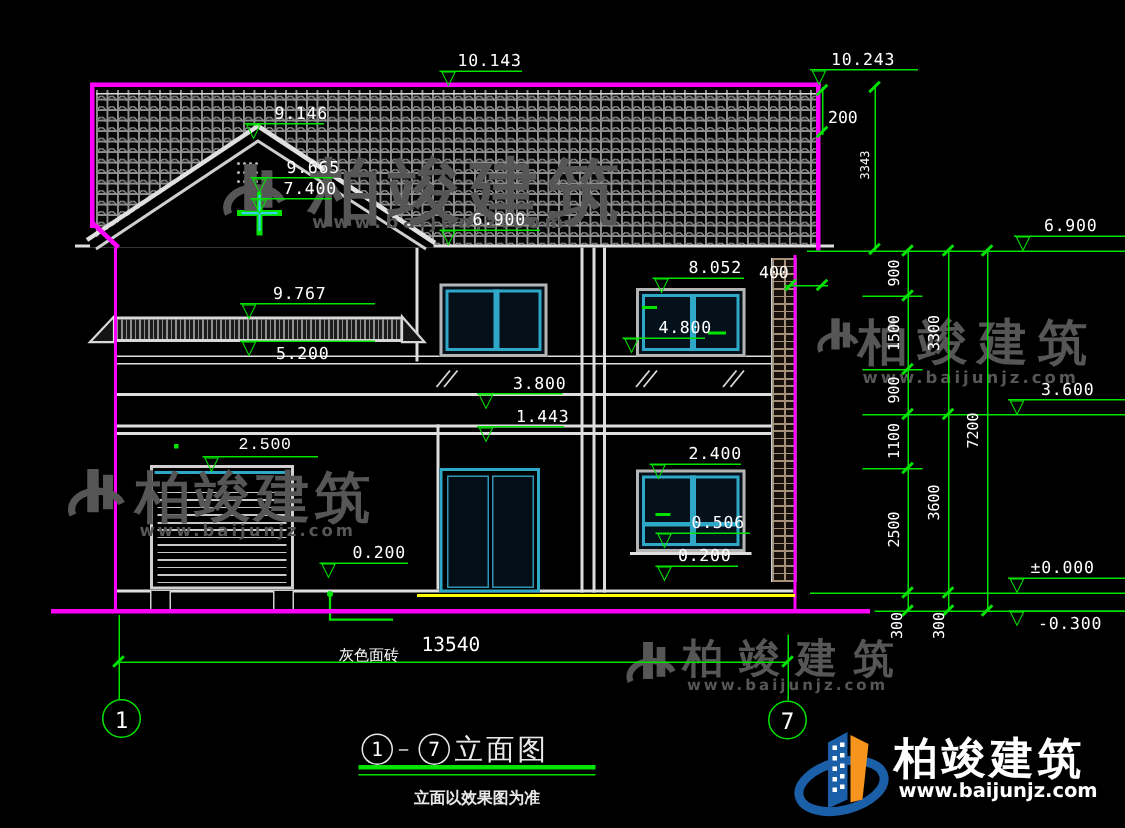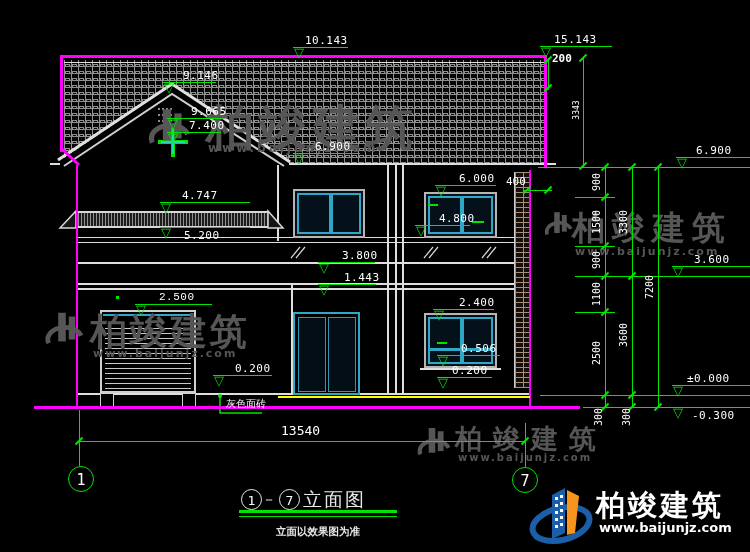--- a/index.html
+++ b/index.html
@@ -210,21 +210,21 @@
   <div class="wmu" style="left:458px;top:452px;font-size:10px;">www.baijunjz.com</div>
 
   <div class="lv" style="left:293px;top:34px;width:55px;">
       <span class="ln"></span>
       <span class="tri">▽</span>
       <span class="tx" style="left:12px;">10.143</span>
     </div>
   <div class="lv" style="left:540px;top:33px;width:72px;">
       <span class="ln"></span>
       <span class="tri">▽</span>
-      <span class="tx" style="left:14px;">15.143</span>
+      <span class="tx" style="left:14px;">10.243</span>
     </div>
   <div class="lv" style="left:163px;top:69px;width:53px;">
       <span class="ln"></span>
       <span class="tri">▽</span>
       <span class="tx" style="left:20px;">9.146</span>
     </div>
   <div class="lv" style="left:167px;top:105px;width:55px;">
       <span class="ln"></span>
       <span class="tri">▽</span>
       <span class="tx" style="left:24px;">9.665</span>
@@ -240,36 +240,36 @@
       <span class="tx" style="left:22px;">6.900</span>
     </div>
   <div class="lv" style="left:676px;top:144px;width:74px;">
       <span class="ln"></span>
       <span class="tri">▽</span>
       <span class="tx" style="left:20px;">6.900</span>
     </div>
   <div class="lv" style="left:160px;top:189px;width:90px;">
       <span class="ln"></span>
       <span class="tri">▽</span>
-      <span class="tx" style="left:22px;">4.747</span>
+      <span class="tx" style="left:22px;">9.767</span>
     </div>
   <div class="lv below" style="left:160px;top:214px;width:90px;">
       <span class="ln"></span>
       <span class="tri">▽</span>
       <span class="tx" style="left:24px;">5.200</span>
     </div>
   <div class="lv" style="left:135px;top:291px;width:77px;">
       <span class="ln"></span>
       <span class="tri">▽</span>
       <span class="tx" style="left:24px;font-family:Liberation Mono, monospace;">2.500</span>
     </div>
   <div class="lv" style="left:435px;top:172px;width:61px;">
       <span class="ln"></span>
       <span class="tri">▽</span>
-      <span class="tx" style="left:24px;">6.000</span>
+      <span class="tx" style="left:24px;">8.052</span>
     </div>
   <div class="lv" style="left:415px;top:212px;width:55px;">
       <span class="ln"></span>
       <span class="tri">▽</span>
       <span class="tx" style="left:24px;">4.800</span>
     </div>
   <div class="lv" style="left:318px;top:249px;width:57px;">
       <span class="ln"></span>
       <span class="tri">▽</span>
       <span class="tx" style="left:24px;">3.800</span>
@@ -347,21 +347,21 @@
   <div class="rt" style="left:577px;top:346px;">2500</div>
   <div class="rt" style="left:579px;top:410px;">300</div>
   <div class="rt" style="left:604px;top:215px;">3300</div>
   <div class="rt" style="left:604px;top:328px;">3600</div>
   <div class="rt" style="left:607px;top:410px;">300</div>
   <div class="rt" style="left:630px;top:280px;">7200</div>
 
   <div class="gl" style="left:548px;top:58px;width:1px;height:32px;"></div>
   <div class="tk" style="left:543px;top:59px;"></div>
     <div class="tk" style="left:543px;top:87px;"></div>
-  <div class="dtx" style="left:552px;top:52px;font-weight:bold;">200</div>
+  <div class="dtx" style="left:552px;top:72px;">200</div>
 
   <div class="gl" style="left:583px;top:58px;width:1px;height:109px;"></div>
   <div class="tk" style="left:578px;top:57px;"></div>
     <div class="tk" style="left:578px;top:165px;"></div>
   <div class="rt sm" style="left:557px;top:103px;">3343</div>
 
   <div class="gl" style="left:523px;top:190px;width:29px;height:1px;"></div>
   <div class="tk" style="left:522px;top:189px;"></div>
     <div class="tk" style="left:543px;top:189px;"></div>
   <div class="dtx" style="left:506px;top:175px;">400</div>
@@ -369,21 +369,21 @@
   <div class="gl" style="left:79px;top:410px;width:1px;height:56px;"></div>
   <div class="gl" style="left:525px;top:423px;width:1px;height:44px;"></div>
   <div class="gl" style="left:79px;top:441px;width:446px;height:1px;"></div>
   <div class="tk" style="left:74px;top:440px;"></div>
     <div class="tk" style="left:520px;top:440px;"></div>
   <div class="dtx" style="left:281px;top:423px;font-size:13px;">13540</div>
 
   <div class="gb" style="left:68px;top:466px;">1</div>
   <div class="gb" style="left:512px;top:467px;">7</div>
 
-  <div class="dtx" style="left:226px;top:397px;font-size:10px;font-family:'DejaVu Sans',sans-serif;">灰色面砖</div>
+  <div class="dtx" style="left:226px;top:430px;font-size:10px;font-family:'DejaVu Sans',sans-serif;">灰色面砖</div>
 
   <div class="tc" style="left:241px;top:489px;">1</div>
   <div class="ttl" style="left:262px;top:491px;font-size:14px;">－</div>
   <div class="tc" style="left:279px;top:489px;">7</div>
   <div class="ttl" style="left:303px;top:487px;font-size:19px;letter-spacing:2px;">立面图</div>
   <div class="ttl" style="left:360px;top:507px;font-size:12px;font-family:'DejaVu Sans Mono',monospace;margin-top:44px;">1:100</div>
   <div class="gl" style="left:239px;top:510px;width:158px;height:3px;z-index:10;"></div>
   <div class="gl" style="left:239px;top:516px;width:158px;height:1px;z-index:10;"></div>
   <div class="ttl" style="left:276px;top:525px;font-size:10.5px;font-weight:bold;">立面以效果图为准</div>
 

